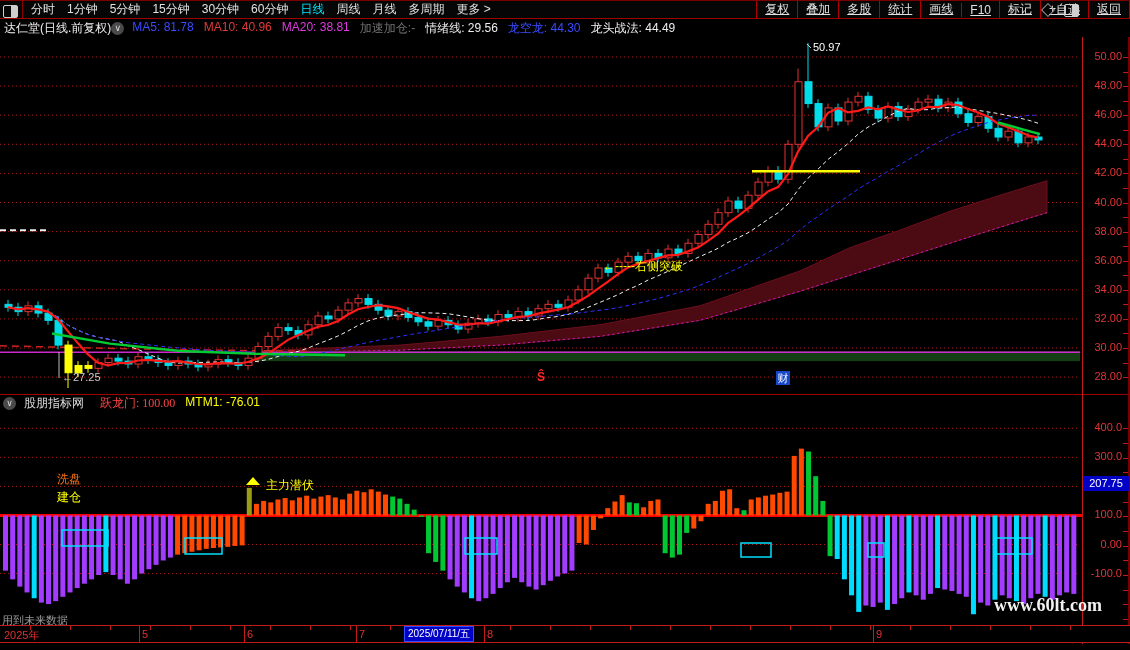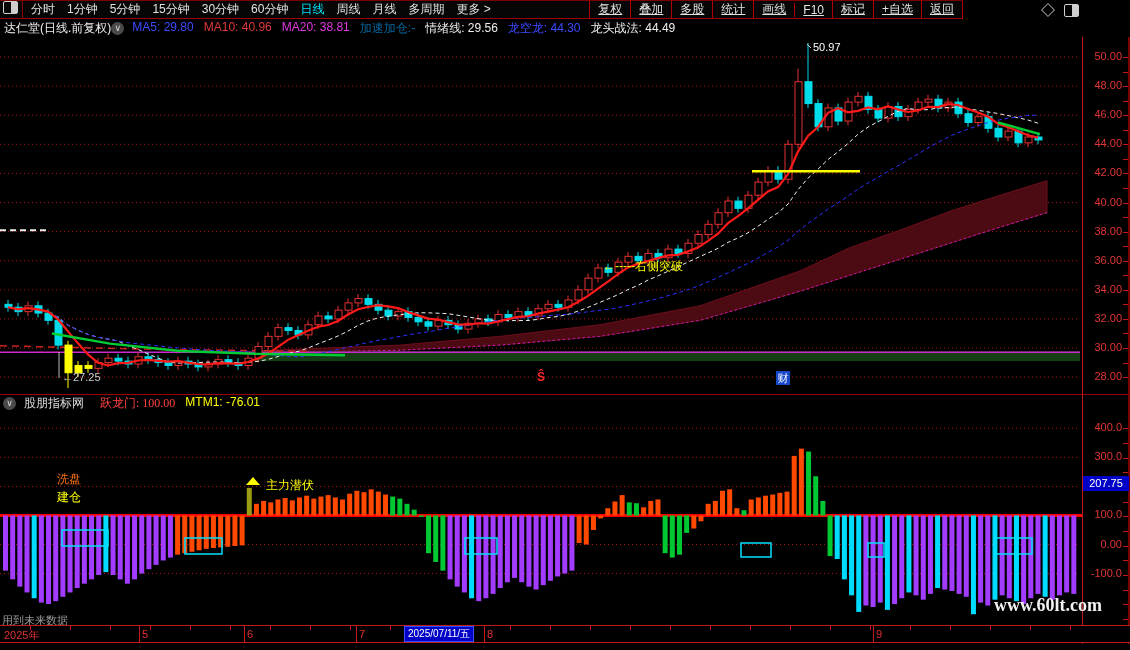--- a/index.html
+++ b/index.html
@@ -1,21 +1,21 @@
 <!DOCTYPE html>
 <html><head>
 <meta charset="utf-8">
 <style>
   html,body{margin:0;padding:0;background:#000;}
   #app{position:relative;width:1130px;height:650px;background:#000;overflow:hidden;
        font-family:"Liberation Sans",sans-serif;}
   
-  .menubar{position:absolute;left:0;top:0;width:963px;height:19px;background:#060606;
+  .menubar{position:absolute;left:0;top:0;width:1130px;height:19px;background:#060606;
     border-top:1px solid #7d0000;border-bottom:1px solid #a00000;box-sizing:border-box;
-    display:flex;align-items:flex-start;color:#e2e2e2;font-size:12px;}
+    display:flex;align-items:flex-end;color:#e2e2e2;font-size:12px;}
   .panelicon{width:13px;height:11px;border:1px solid #cfcfcf;border-radius:2px;margin:0 4px 0 3px;
     position:relative;flex:0 0 auto;}
   .panelicon:after{content:"";position:absolute;right:0;top:0;width:6px;height:100%;background:#cfcfcf;}
   .mleft{display:flex;align-items:center;border-left:1px solid #8d0000;padding-left:2px;}
   .mitem{padding:0 6px;white-space:nowrap;cursor:default;}
   .mitem.active{color:#00e5ff;}
   .mright{margin-left:auto;display:flex;align-items:center;}
   .ritem{padding:0 8px;border-left:1px solid #b00000;white-space:nowrap;text-decoration:underline;}
   .ritem:last-child{border-right:1px solid #b00000;}
   
@@ -86,24 +86,24 @@
         <span class="ritem">标记</span>
         <span class="ritem">+自选</span>
         <span class="ritem">返回</span>
       </div>
   </div>
 
   <div class="row2">
     <span class="title">达仁堂(日线.前复权)</span>
     <span class="chev">∨</span>
     <span id="main-indicators" style="display:flex;">
-        <span class="ind" style="color: rgb(59, 75, 255);">MA5: 29.80</span>
+        <span class="ind" style="color: rgb(59, 75, 255);">MA5: 81.78</span>
         <span class="ind" style="color: rgb(224, 58, 58);">MA10: 40.96</span>
         <span class="ind" style="color: rgb(226, 58, 226);">MA20: 38.81</span>
-        <span class="ind" style="color: #0369a1;">加速加仓:-</span>
+        <span class="ind" style="color: #737373;">加速加仓:-</span>
         <span class="ind" style="color: rgb(238, 238, 238); text-align: center;">情绪线: 29.56</span>
         <span class="ind" style="color: rgb(59, 75, 255);">龙空龙: 44.30</span>
         <span class="ind" style="color: rgb(238, 238, 238);">龙头战法: 44.49</span>
       </span>
   </div>
   <span class="dia"></span>
   <span class="panelicon pi2"></span>
 
   <svg id="main-svg" width="1082" height="357" style="top:37px;">
       <line x1="0" x2="1080" y1="340.1" y2="340.1" stroke="#b31414" stroke-width="1" stroke-dasharray="1,3"></line>

